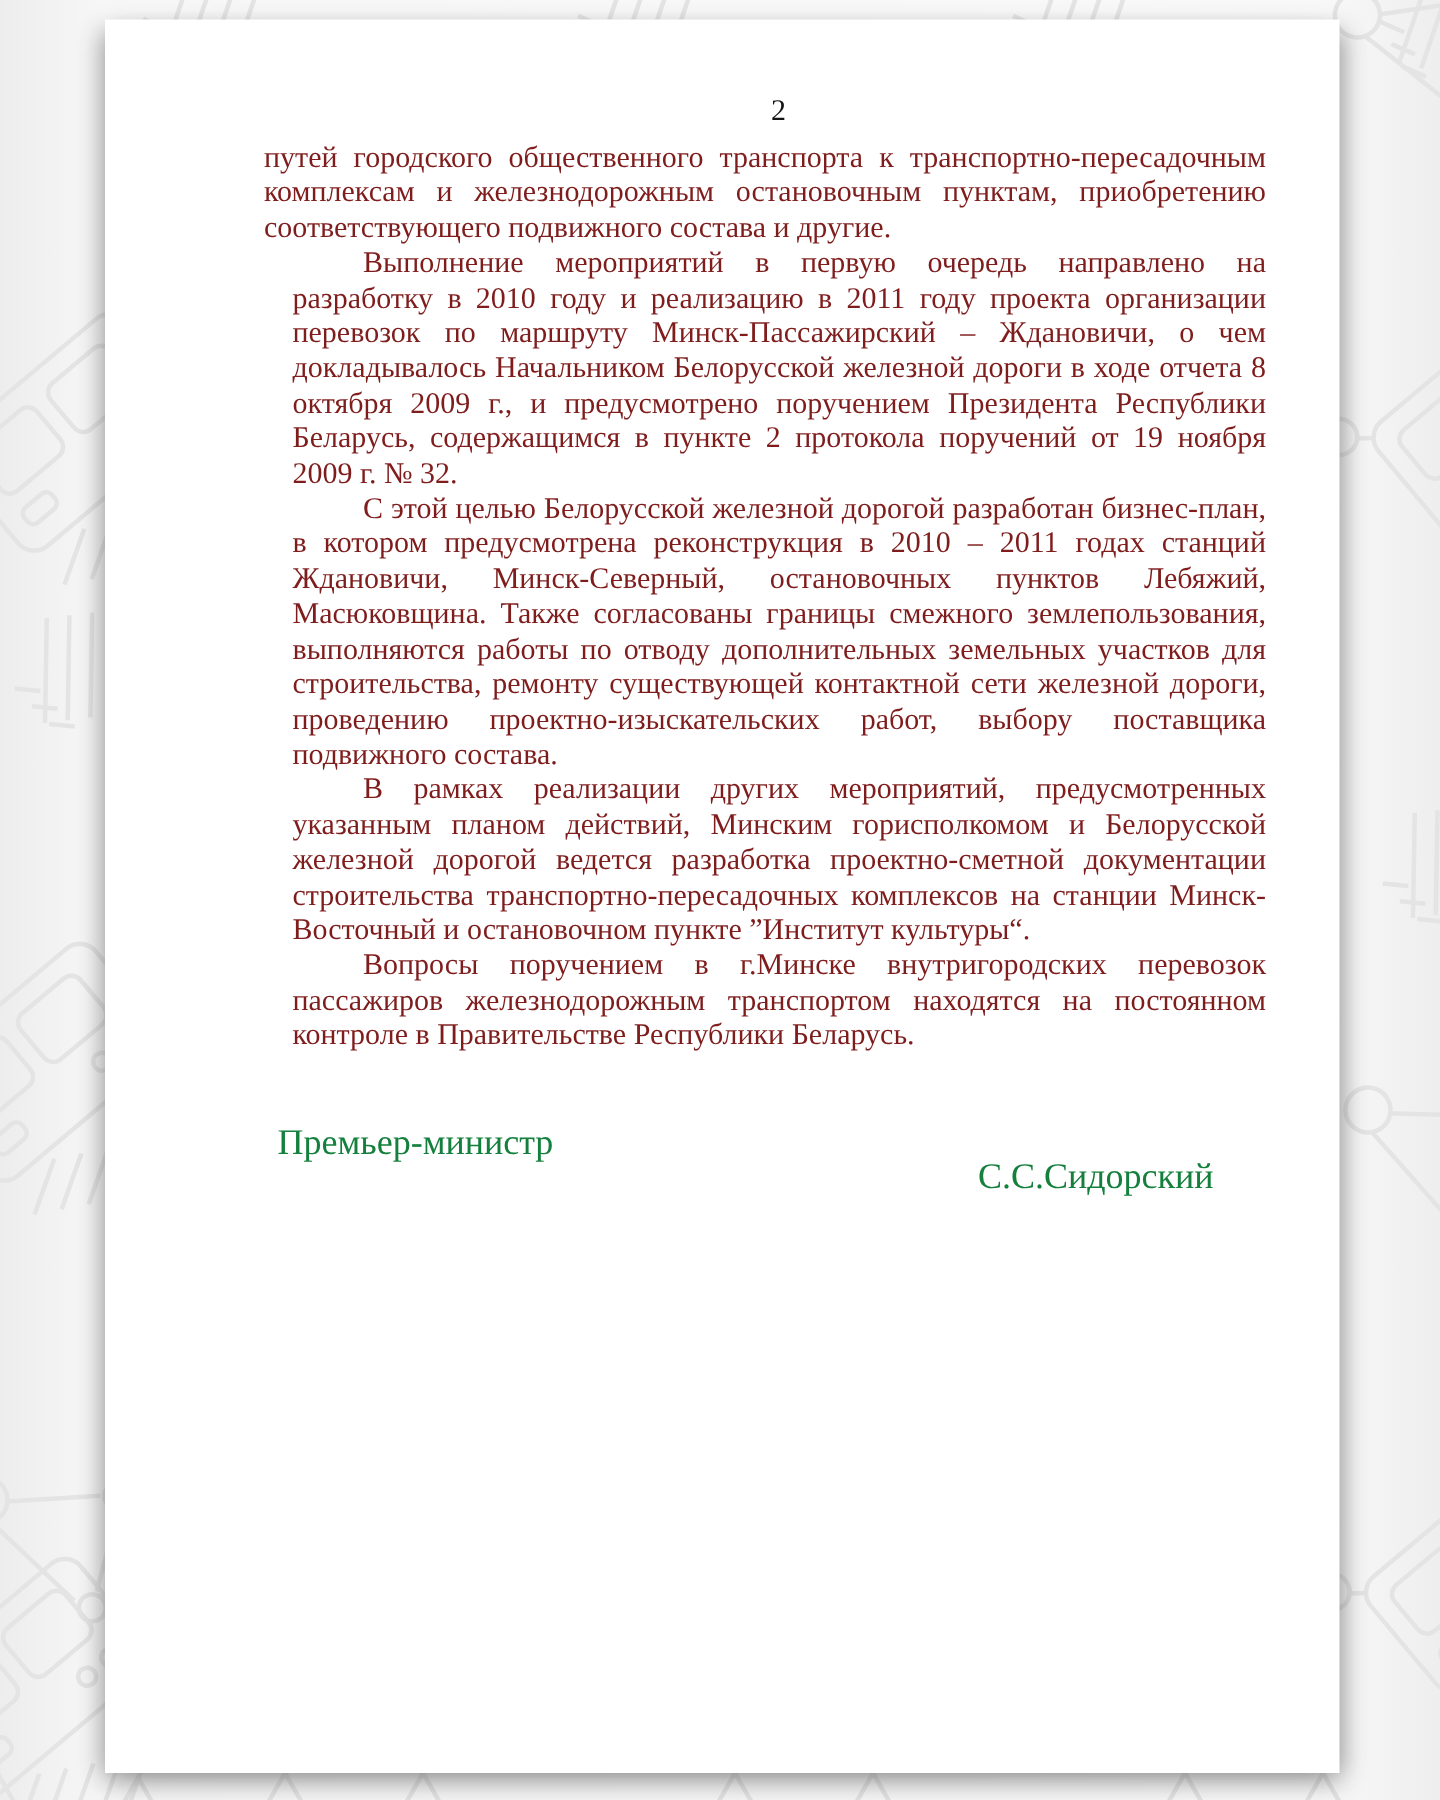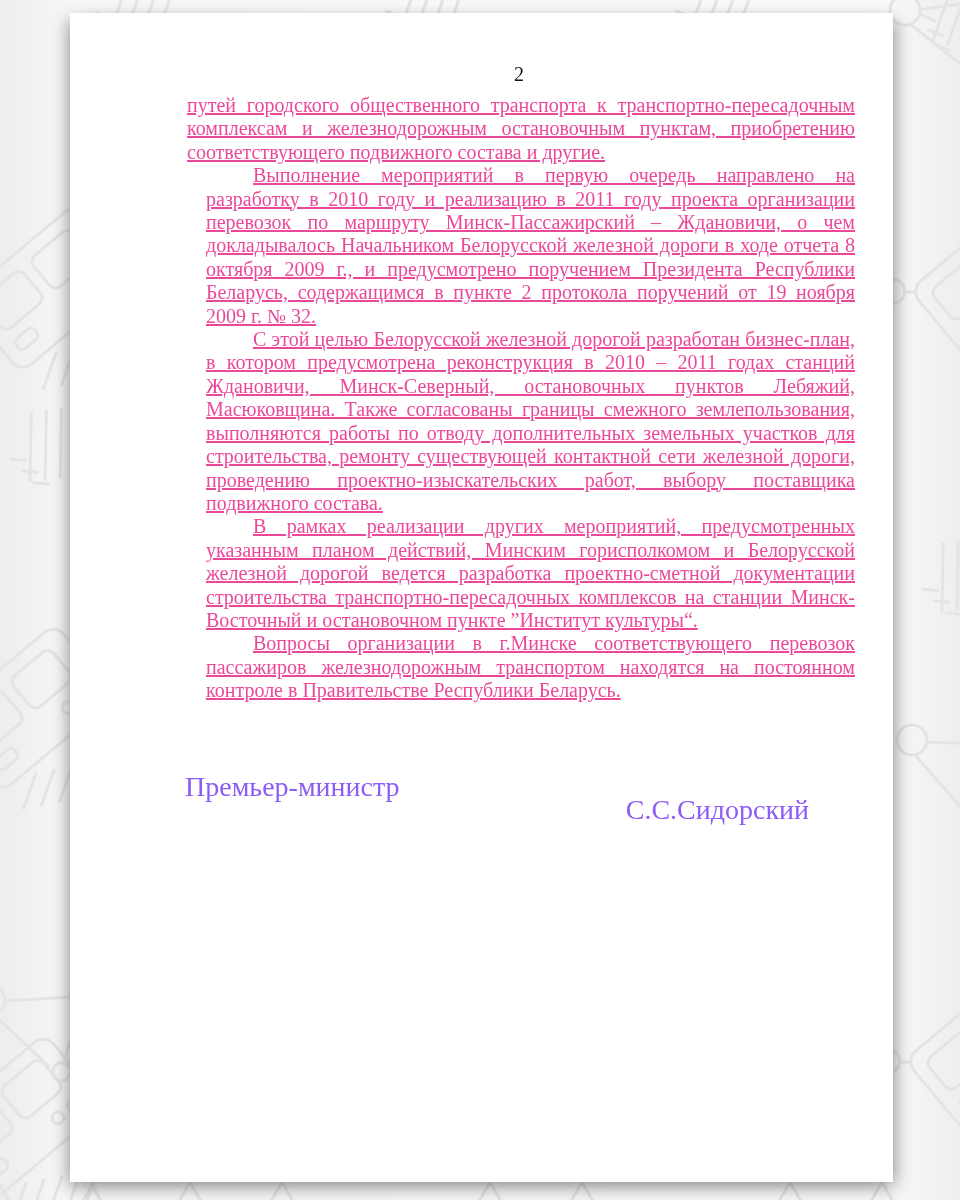--- a/index.html
+++ b/index.html
@@ -29,38 +29,36 @@
   .page-number {
     position: absolute;
     top: 50px; left: 115px;
     width: 668px;
     text-align: center;
     font-size: 20px;
     color: #141414;
   }
   .body-text {
     position: absolute;
-    top: 81px; left: 117px;
+    top: 81px; left: 106px;
     width: 668px;
     font-size: 20px;
     line-height: 23.4px;
-    color: #ec4899;
+    color: #7f1d1d;
     text-align: justify;
-    text-decoration: underline;
   }
   .body-text p { margin: 0; }
   .body-text p.indent { text-indent: 47px; margin-left: 19px; }
   .signature {
     position: absolute;
     top: 738px; left: 115px;
     width: 668px;
-    font-size: 28px;
+    font-size: 24px;
     line-height: 22.5px;
-    color: #8b5cf6;
-    margin-top: 25px;
+    color: #15803d;
   }
   .signature .sig-title { white-space: nowrap; }
   .signature .sig-name {
     position: absolute;
     right: 44px; top: 22.5px;
     white-space: nowrap;
   }
 </style>
 </head>
 <body>
@@ -123,21 +121,21 @@
 
   <div class="sheet">
 
     <div class="page-number">2</div>
 
     <div class="body-text">
       <p>путей городского общественного транспорта к транспортно-пересадочным комплексам и железнодорожным остановочным пунктам, приобретению соответствующего подвижного состава и другие.</p>
       <p class="indent">Выполнение мероприятий в первую очередь направлено на разработку в 2010 году и реализацию в 2011 году проекта организации перевозок по маршруту Минск-Пассажирский – Ждановичи, о чем докладывалось Начальником Белорусской железной дороги в ходе отчета 8 октября 2009 г., и предусмотрено поручением Президента Республики Беларусь, содержащимся в пункте 2 протокола поручений от 19 ноября 2009 г. № 32.</p>
       <p class="indent">С этой целью Белорусской железной дорогой разработан бизнес-план, в котором предусмотрена реконструкция в 2010 – 2011 годах станций Ждановичи, Минск-Северный, остановочных пунктов Лебяжий, Масюковщина. Также согласованы границы смежного землепользования, выполняются работы по отводу дополнительных земельных участков для строительства, ремонту существующей контактной сети железной дороги, проведению проектно-изыскательских работ, выбору поставщика подвижного состава.</p>
       <p class="indent">В рамках реализации других мероприятий, предусмотренных указанным планом действий, Минским горисполкомом и Белорусской железной дорогой ведется разработка проектно-сметной документации строительства транспортно-пересадочных комплексов на станции Минск-Восточный и остановочном пункте ”Институт культуры“.</p>
-      <p class="indent">Вопросы организации в г.Минске соответствующего перевозок пассажиров железнодорожным транспортом находятся на постоянном контроле в Правительстве Республики Беларусь.</p>
+      <p class="indent">Вопросы поручением в г.Минске внутригородских перевозок пассажиров железнодорожным транспортом находятся на постоянном контроле в Правительстве Республики Беларусь.</p>
     </div>
 
     <div class="signature">
       <div class="sig-title">Премьер-министр</div>
       <div class="sig-name">С.С.Сидорский</div>
     </div>
 
   </div>
 </div>
 

